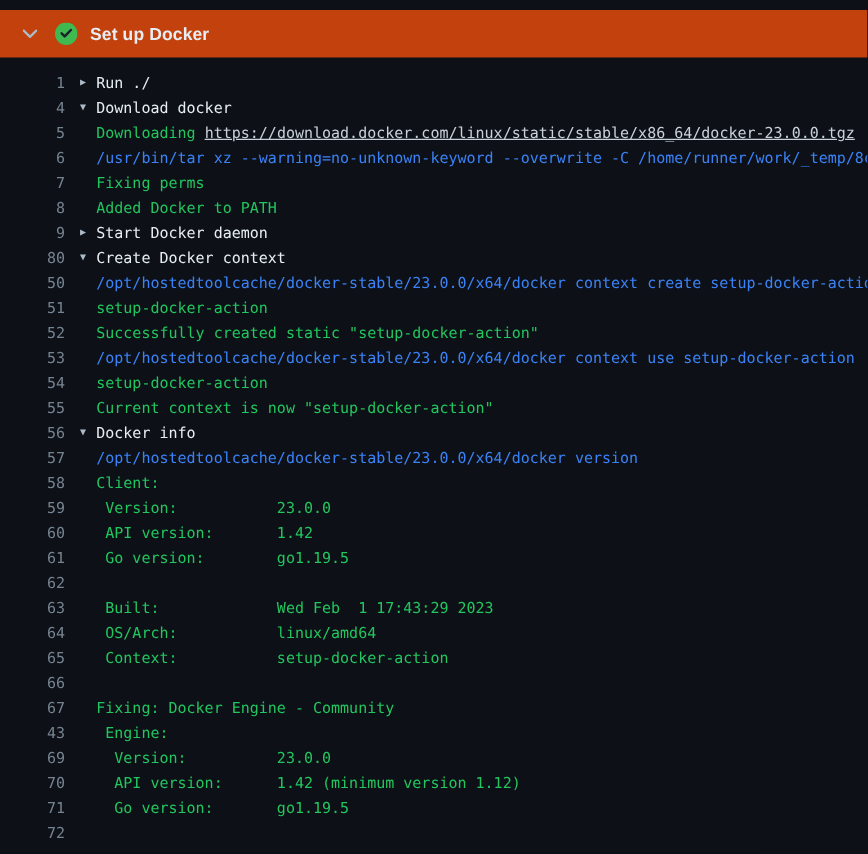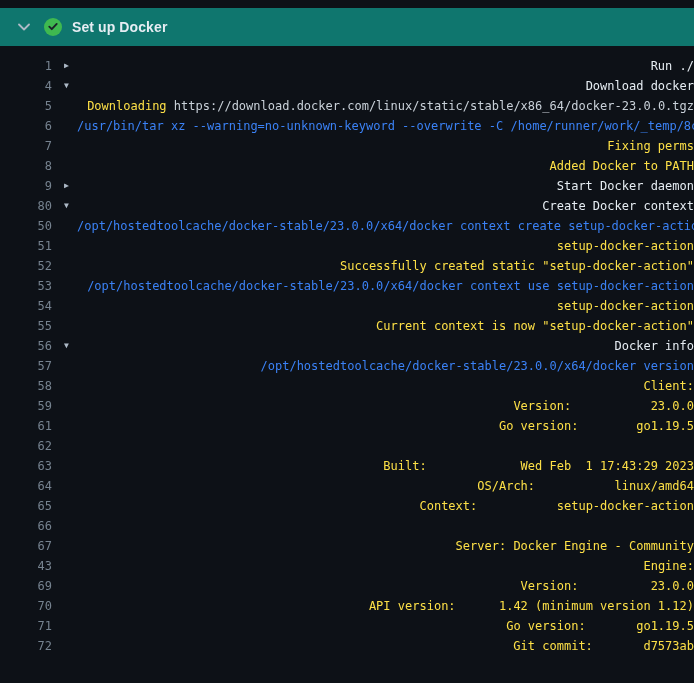--- a/index.html
+++ b/index.html
@@ -5,21 +5,21 @@
   * { box-sizing: border-box; margin: 0; padding: 0; }
   html, body {
     width: 694px; height: 683px;
     background: #0d1117;
     overflow: hidden;
     font-family: "DejaVu Sans Mono", "Liberation Mono", monospace;
   }
   .page-top-strip { height: 8px; background: #0d1117; }
   .step-header {
     height: 38px;
-    background: #0f766e;
+    background: #c2410c;
     display: flex;
     align-items: center;
     padding: 0 16px;
     cursor: pointer;
   }
   .step-header .chev {
     display: inline-flex;
     align-items: center;
     justify-content: center;
     width: 16px; height: 16px;
@@ -64,26 +64,25 @@
     margin-left: 12px;
     font-size: 8px;
     color: #adbac7;
     display: inline-flex;
     align-items: center;
   }
   .content {
     white-space: pre;
     overflow: hidden;
     flex: 1;
-    text-align: right;
   }
-  .seg-plain   { color: #fde047; }
+  .seg-plain   { color: #22c55e; }
   .seg-group   { color: #e6edf3; }
   .seg-command { color: #3b82f6; }
-  .seg-link    { color: #c9d1d9; cursor: pointer; }
+  .seg-link    { color: #c9d1d9; text-decoration: underline; cursor: pointer; }
 </style>
 </head>
 <body>
 
 <div class="page-top-strip"></div>
 
 <div class="step-header">
   <span class="chev">
     <svg width="12" height="8" viewBox="0 0 12 8" aria-hidden="true">
       <path d="M1 1.5l5 5 5-5" stroke="#adbac7" stroke-width="1.8" fill="none" stroke-linecap="round" stroke-linejoin="round"></path>
@@ -110,25 +109,26 @@
     <div class="row"><span class="num">50</span><span class="arrow"></span><span class="content"><span class="seg-command">/opt/hostedtoolcache/docker-stable/23.0.0/x64/docker context create setup-docker-action</span></span></div>
     <div class="row"><span class="num">51</span><span class="arrow"></span><span class="content"><span class="seg-plain">setup-docker-action</span></span></div>
     <div class="row"><span class="num">52</span><span class="arrow"></span><span class="content"><span class="seg-plain">Successfully created static "setup-docker-action"</span></span></div>
     <div class="row"><span class="num">53</span><span class="arrow"></span><span class="content"><span class="seg-command">/opt/hostedtoolcache/docker-stable/23.0.0/x64/docker context use setup-docker-action</span></span></div>
     <div class="row"><span class="num">54</span><span class="arrow"></span><span class="content"><span class="seg-plain">setup-docker-action</span></span></div>
     <div class="row"><span class="num">55</span><span class="arrow"></span><span class="content"><span class="seg-plain">Current context is now "setup-docker-action"</span></span></div>
     <div class="row"><span class="num">56</span><span class="arrow">▼</span><span class="content"><span class="seg-group">Docker info</span></span></div>
     <div class="row"><span class="num">57</span><span class="arrow"></span><span class="content"><span class="seg-command">/opt/hostedtoolcache/docker-stable/23.0.0/x64/docker version</span></span></div>
     <div class="row"><span class="num">58</span><span class="arrow"></span><span class="content"><span class="seg-plain">Client:</span></span></div>
     <div class="row"><span class="num">59</span><span class="arrow"></span><span class="content"><span class="seg-plain"> Version:           23.0.0</span></span></div>
+    <div class="row"><span class="num">60</span><span class="arrow"></span><span class="content"><span class="seg-plain"> API version:       1.42</span></span></div>
     <div class="row"><span class="num">61</span><span class="arrow"></span><span class="content"><span class="seg-plain"> Go version:        go1.19.5</span></span></div>
     <div class="row"><span class="num">62</span><span class="arrow"></span></div>
     <div class="row"><span class="num">63</span><span class="arrow"></span><span class="content"><span class="seg-plain"> Built:             Wed Feb  1 17:43:29 2023</span></span></div>
     <div class="row"><span class="num">64</span><span class="arrow"></span><span class="content"><span class="seg-plain"> OS/Arch:           linux/amd64</span></span></div>
     <div class="row"><span class="num">65</span><span class="arrow"></span><span class="content"><span class="seg-plain"> Context:           setup-docker-action</span></span></div>
     <div class="row"><span class="num">66</span><span class="arrow"></span><span class="content"><span class="seg-plain"></span></span></div>
-    <div class="row"><span class="num">67</span><span class="arrow"></span><span class="content"><span class="seg-plain">Server: Docker Engine - Community</span></span></div>
+    <div class="row"><span class="num">67</span><span class="arrow"></span><span class="content"><span class="seg-plain">Fixing: Docker Engine - Community</span></span></div>
     <div class="row"><span class="num">43</span><span class="arrow"></span><span class="content"><span class="seg-plain"> Engine:</span></span></div>
     <div class="row"><span class="num">69</span><span class="arrow"></span><span class="content"><span class="seg-plain">  Version:          23.0.0</span></span></div>
     <div class="row"><span class="num">70</span><span class="arrow"></span><span class="content"><span class="seg-plain">  API version:      1.42 (minimum version 1.12)</span></span></div>
     <div class="row"><span class="num">71</span><span class="arrow"></span><span class="content"><span class="seg-plain">  Go version:       go1.19.5</span></span></div>
-    <div class="row"><span class="num">72</span><span class="arrow"></span><span class="content"><span class="seg-plain">  Git commit:       d7573ab</span></span></div>
+    <div class="row"><span class="num">72</span><span class="arrow"></span></div>
   </div>
 
 </body></html>

